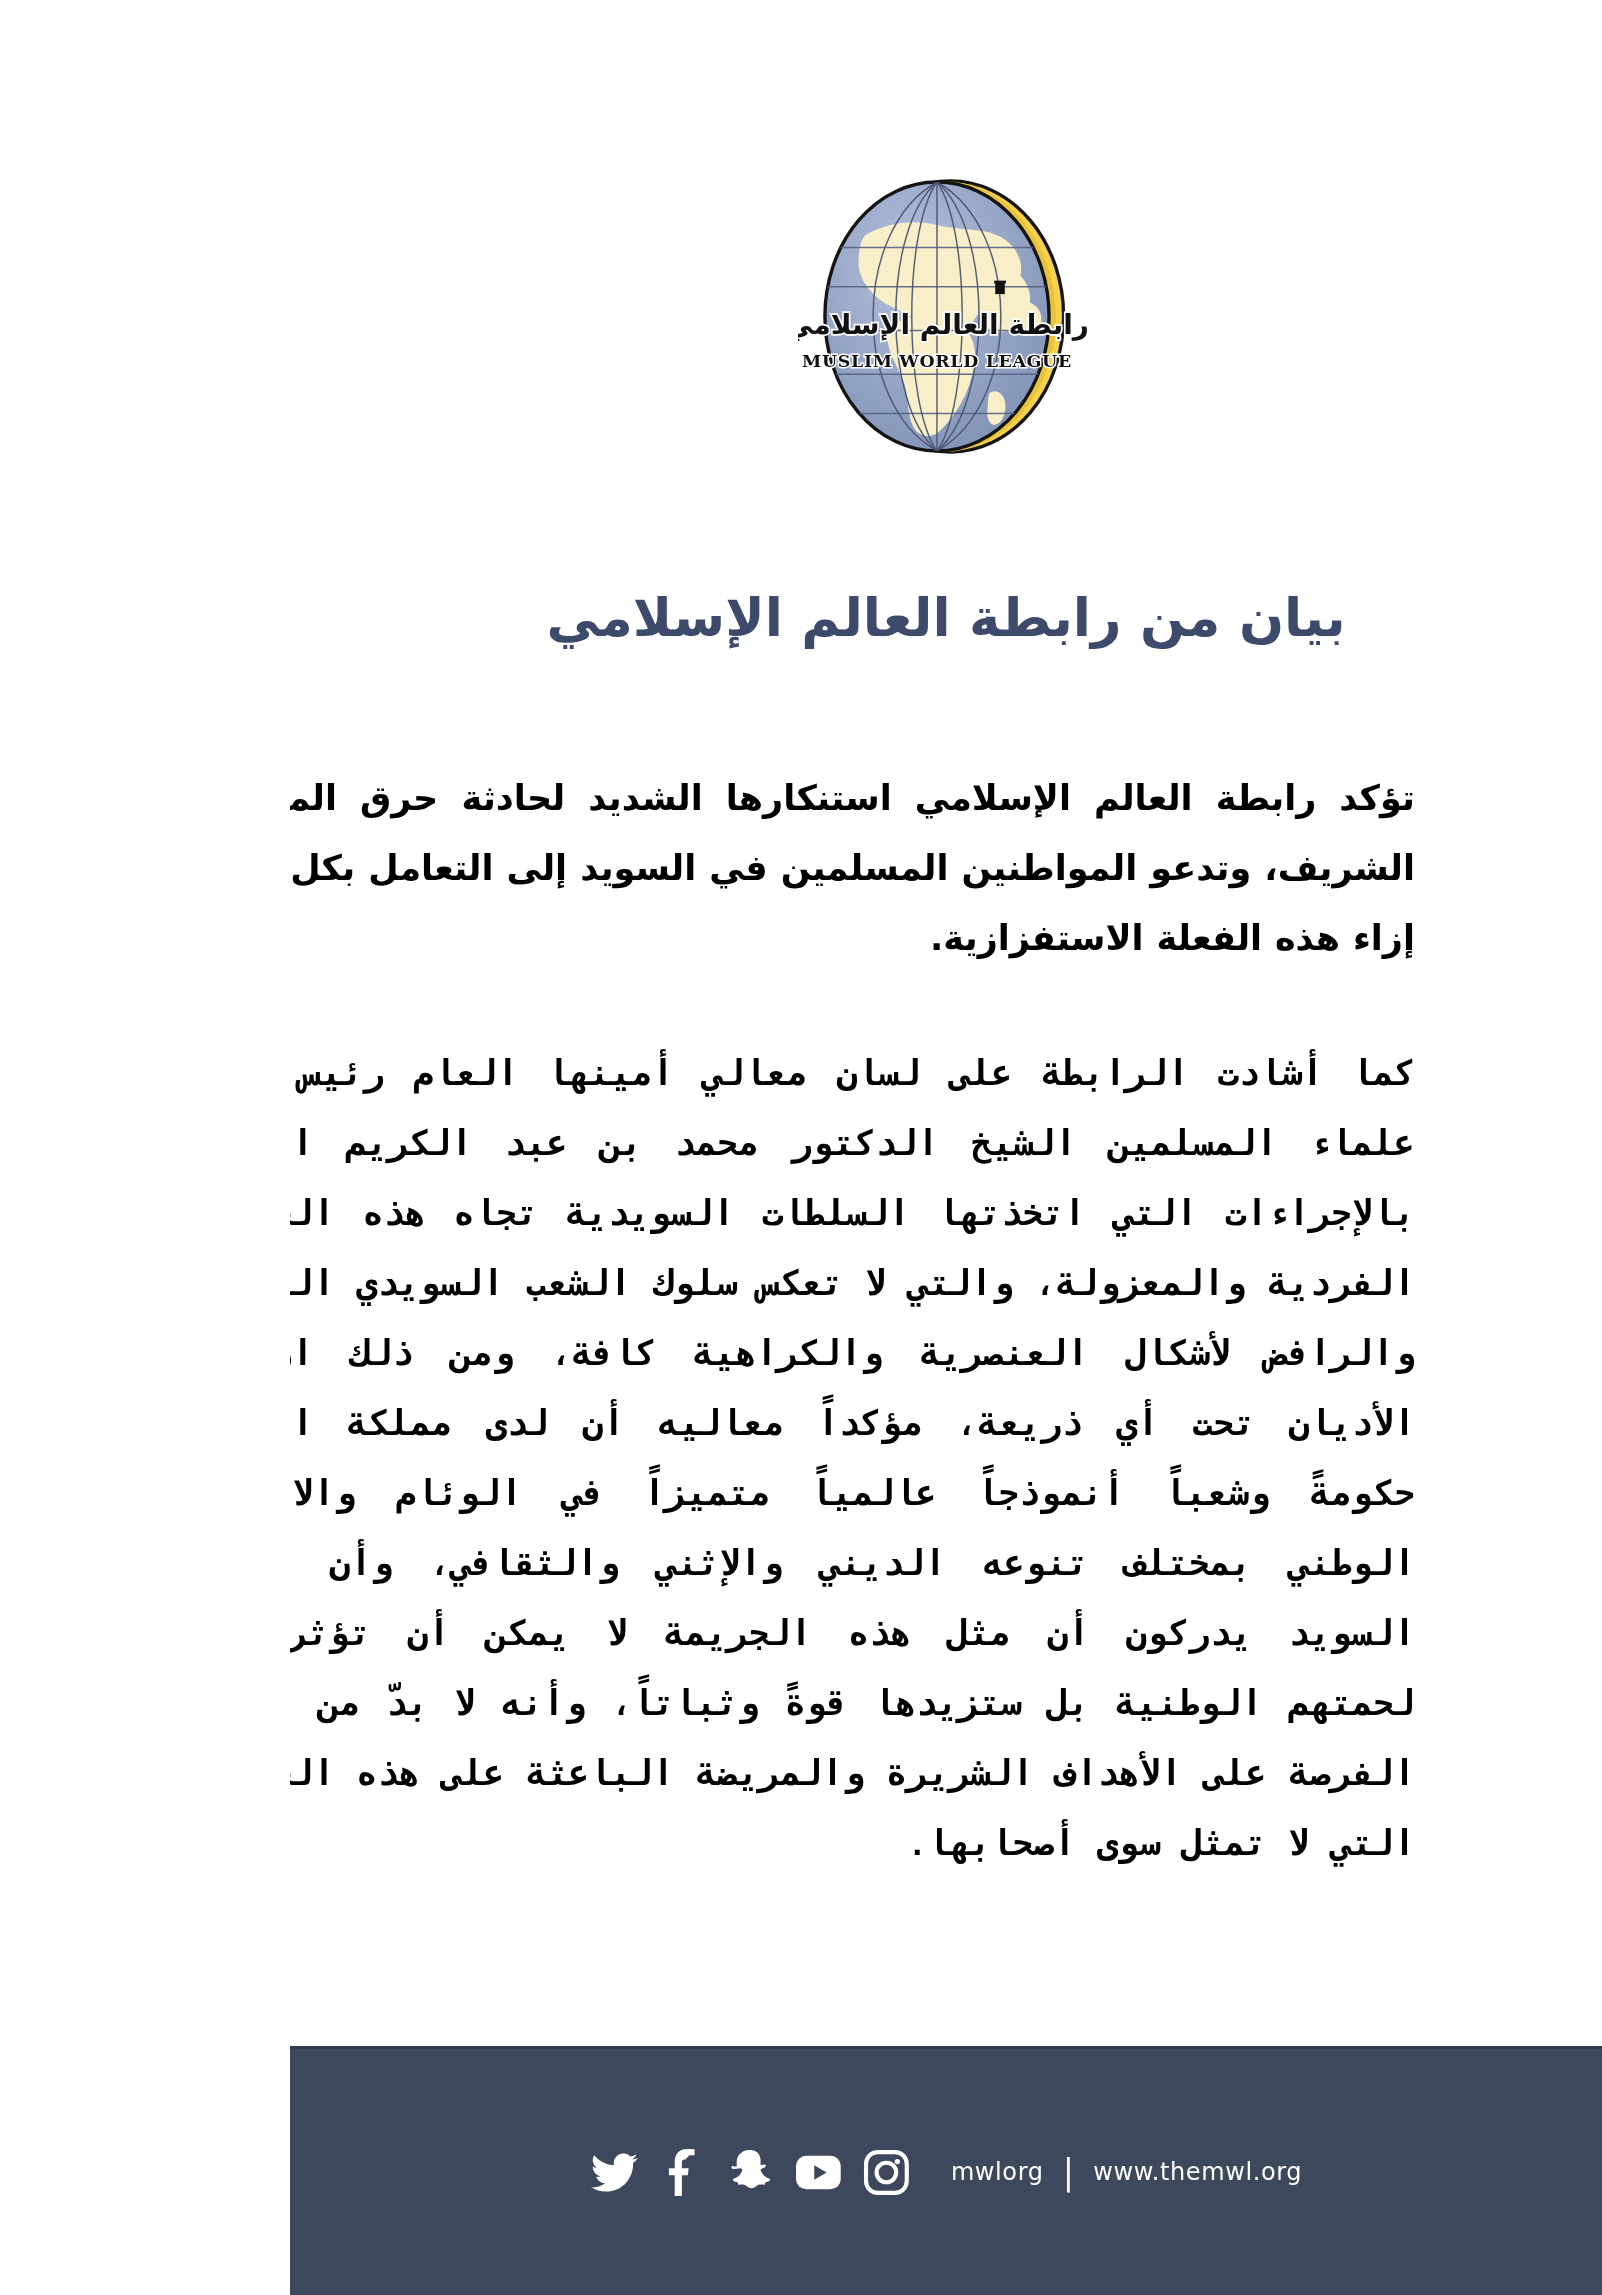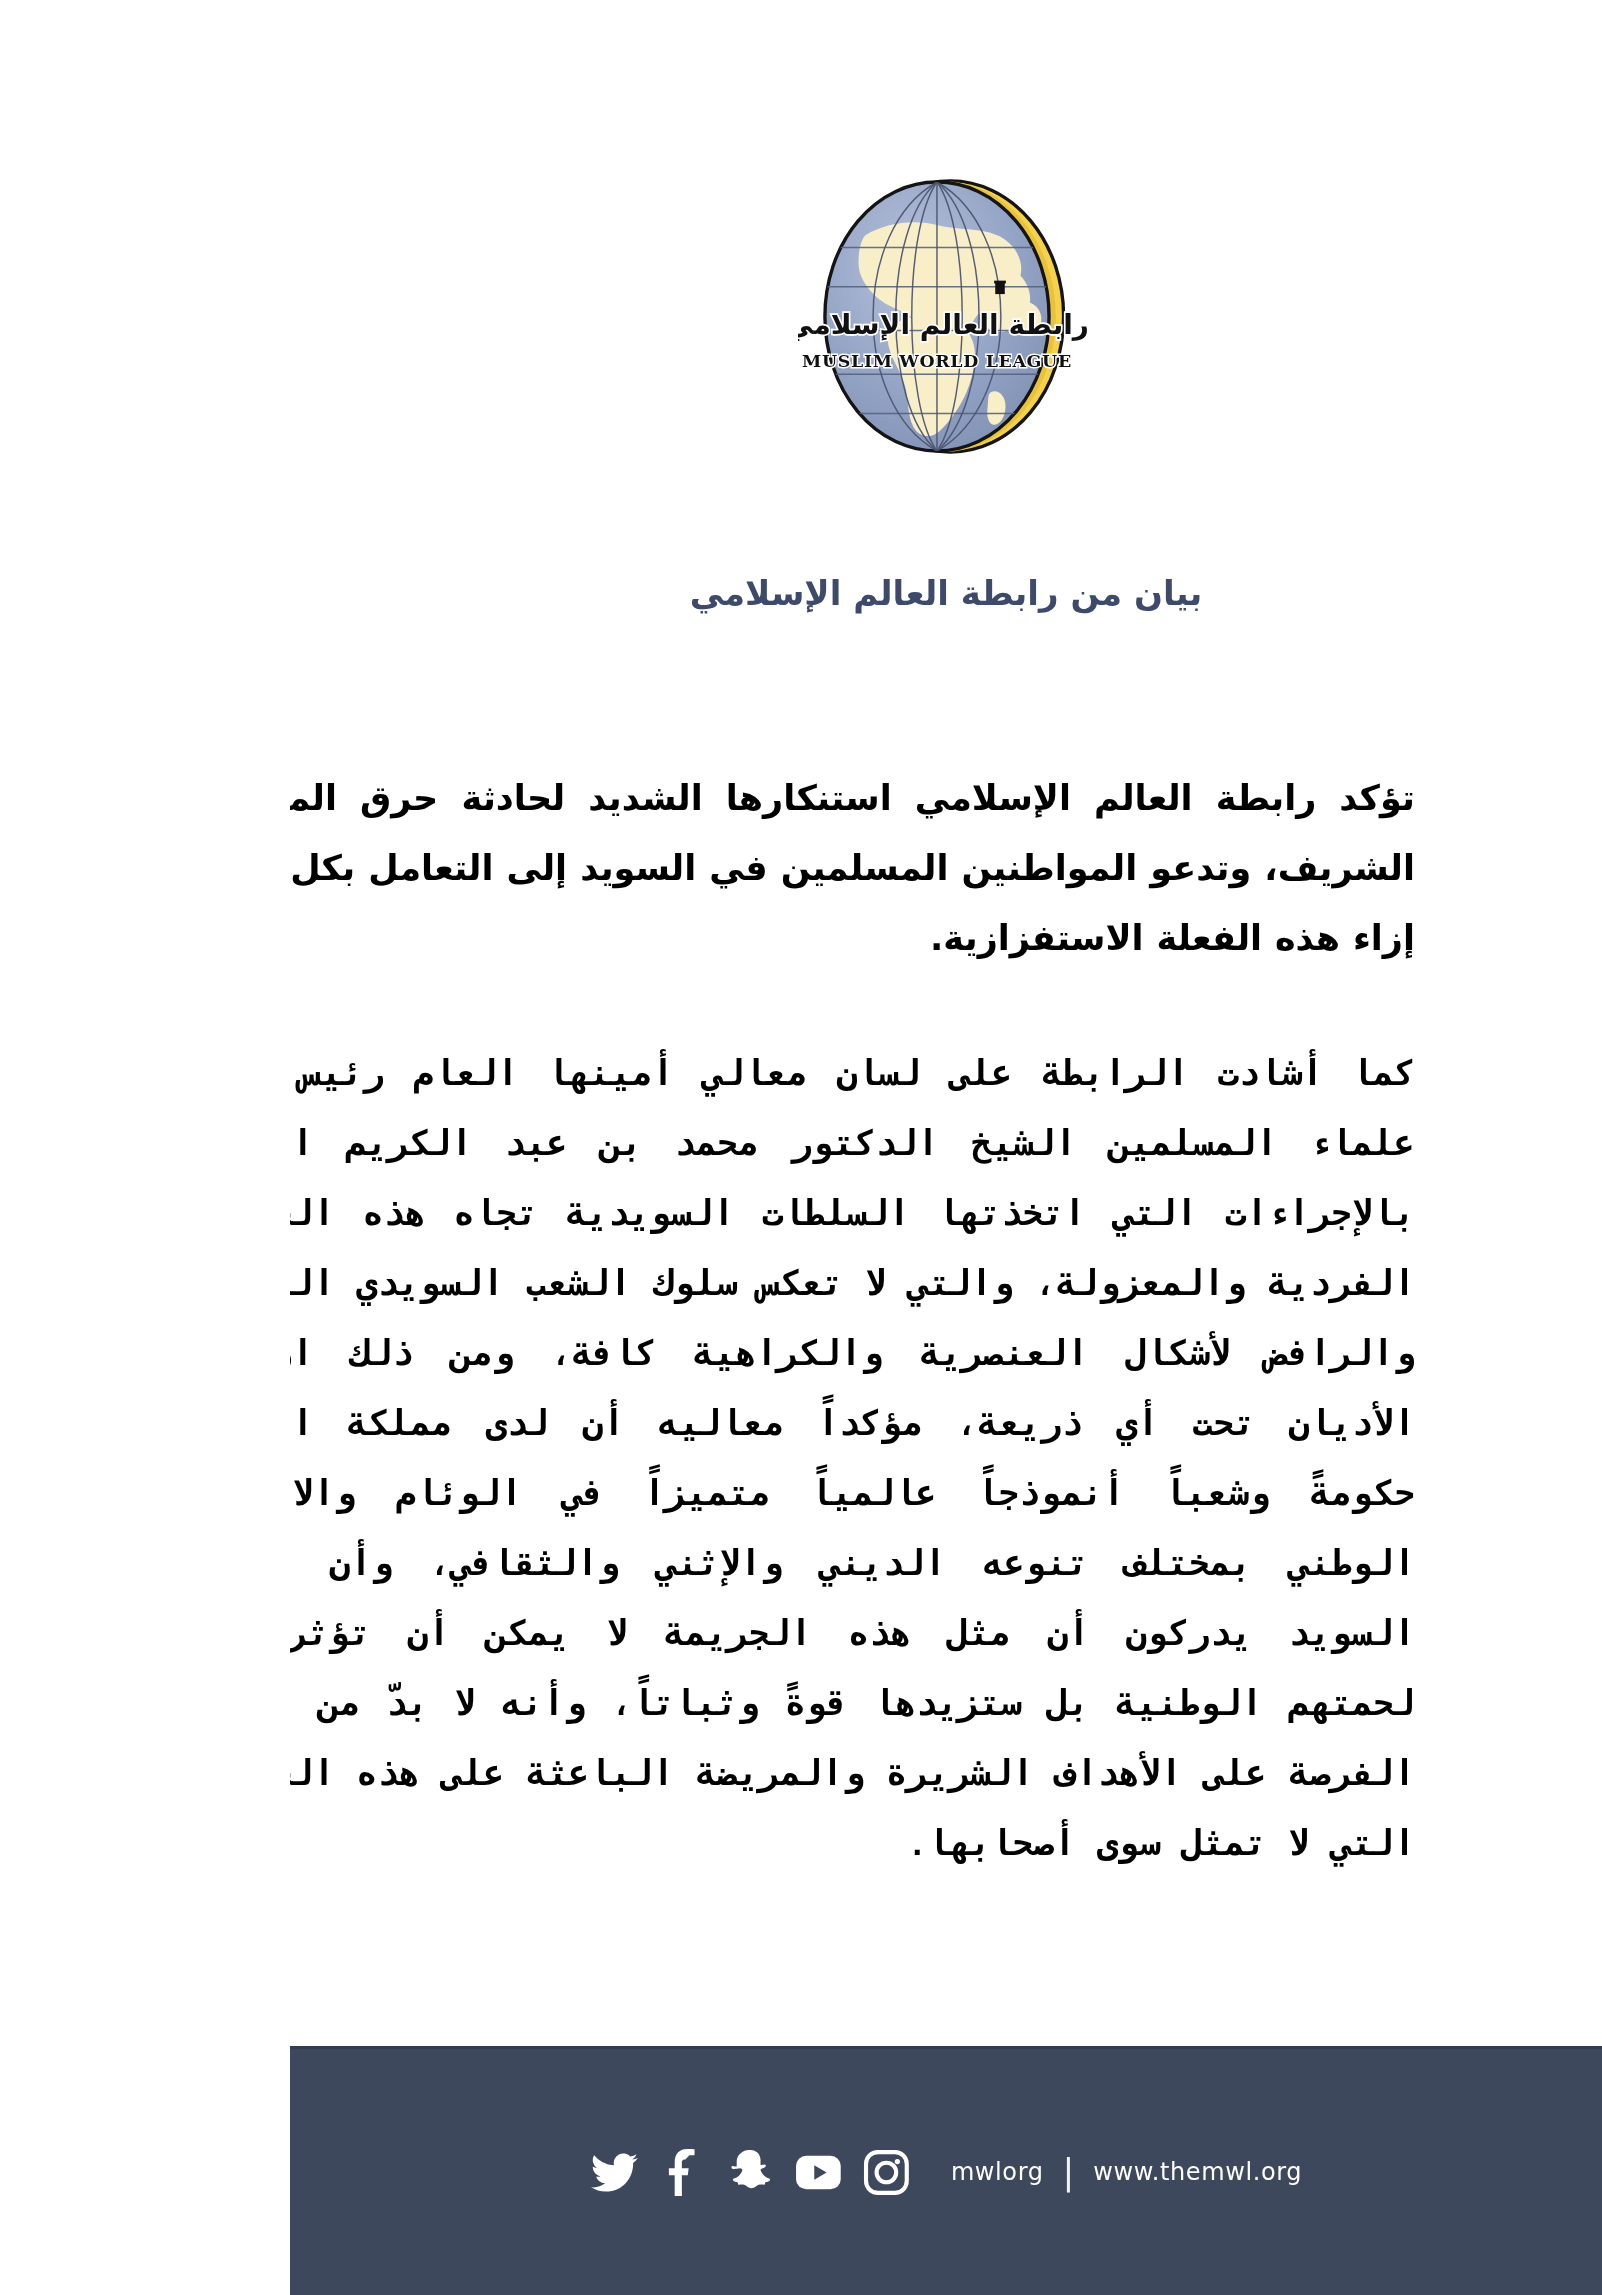--- a/index.html
+++ b/index.html
@@ -39,21 +39,21 @@
   #title-block {
     position: absolute;
     top: 549px;
     left: 0;
     width: 100%;
     text-align: center;
   }
   #doc-title {
     display: inline-block;
     color: #3e4a6b;
-    font-size: 34px;
+    font-size: 53px;
     font-weight: bold;
     line-height: 1.25;
     letter-spacing: 0;
     direction: rtl;
   }
 
   
   #body-block {
     position: absolute;
     top: 763px;

